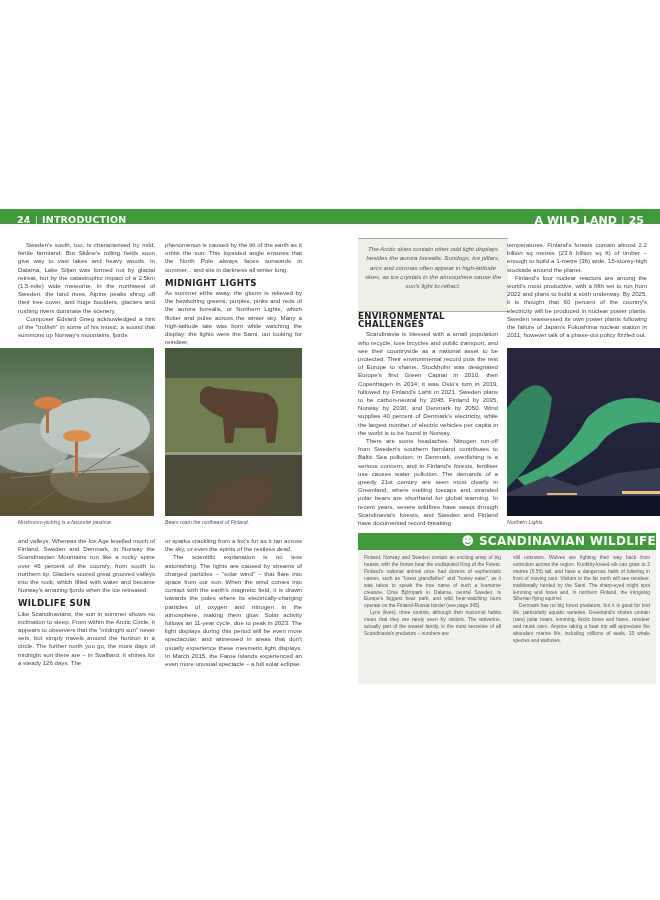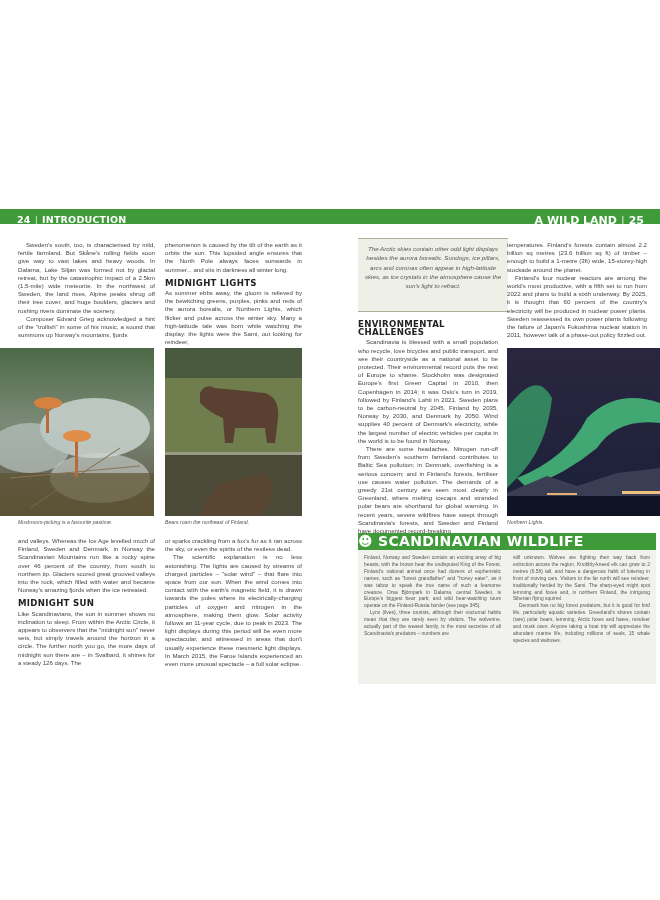--- a/index.html
+++ b/index.html
@@ -9,21 +9,21 @@
   .header .right { position:absolute; right:16px; top:5px; color:#fff; font-size:11px; font-weight:bold; font-family:"DejaVu Sans", sans-serif; }
   .sep { opacity:0.8; margin:0 4px; font-weight:normal; }
   .col { position:absolute; font-size:6.1px; line-height:8.2px; text-align:justify; color:#444; }
   .col p { margin:0; text-indent:8px; }
   .col p.noindent { text-indent:0; }
   h3 { margin:5px 0 2px 0; font-size:8.6px; font-family:"DejaVu Sans", sans-serif; font-weight:bold; color:#222; letter-spacing:0.3px; }
   .photo { position:absolute; overflow:hidden; }
   .caption { position:absolute; font-size:5.2px; font-style:italic; color:#555; }
   .quote { position:absolute; left:358px; top:238px; width:138px; height:62px; background:#eef0e8; border-top:1.5px solid #a6b598; border-bottom:1.5px solid #a6b598; padding:5px 6px; font-size:6.2px; line-height:9.3px; font-style:italic; color:#555; text-align:center; }
   .box { position:absolute; left:358px; top:533px; width:298px; height:151px; background:#f1f2ed; }
-  .box-title { height:17px; background:#3f9a3a; color:#fff; text-align:left; font-family:"DejaVu Sans", sans-serif; font-weight:bold; font-size:14px; line-height:17px; letter-spacing:0.3px; }
+  .box-title { height:17px; background:#3f9a3a; color:#fff; text-align:right; font-family:"DejaVu Sans", sans-serif; font-weight:bold; font-size:12px; line-height:17px; letter-spacing:0.3px; }
   .box .bcol { position:absolute; top:22px; width:137px; font-size:4.9px; line-height:6.9px; text-align:justify; color:#555; }
   .box .bcol p { margin:0; text-indent:6px; }
   .box .bcol p.noindent { text-indent:0; }
 </style>
 </head>
 <body>
 
 <div class="header">
   <div class="left">
     <span>24</span><span class="sep">|</span><span>INTRODUCTION</span>
@@ -75,33 +75,33 @@
     <rect y="106" width="137" height="62" fill="#4b4a38"></rect>
     <rect y="104" width="137" height="3" fill="#9a9a88"></rect>
     <path d="M35 45 Q40 35 50 40 L100 45 Q115 50 113 70 L110 95 L102 95 L100 80 L70 80 L68 95 L60 95 L58 70 Q45 65 35 55 Z" fill="#5a4030"></path>
     <path d="M35 168 Q40 150 55 135 L100 125 Q112 135 105 155 L95 168 Z" fill="#5a4532" opacity="0.85"></path>
   </svg>
 </div>
 <div class="caption" style="left:165px; top:519px;">Bears roam the northeast of Finland.</div>
 
 <div class="col" style="left:18px; top:537px; width:137px;">
   <p class="noindent">and valleys. Whereas the Ice Age levelled much of Finland, Sweden and Denmark, in Norway the Scandinavian Mountains run like a rocky spine over 46 percent of the country, from south to northern tip. Glaciers scored great grooved valleys into the rock, which filled with water and became Norway's amazing fjords when the ice retreated.</p>
-  <h3>MIDNIGHT SUN</h3>
+  <h3>WILDLIFE SUN</h3>
   <p class="noindent">Like Scandinavians, the sun in summer shows no inclination to sleep. From within the Arctic Circle, it appears to observers that the "midnight sun" never sets, but simply travels around the horizon in a circle. The further north you go, the more days of midnight sun there are – in Svalbard, it shines for a steady 126 days. The</p>
 </div>
 
 <div class="col" style="left:165px; top:537px; width:137px;">
   <p class="noindent">or sparks crackling from a fox's fur as it ran across the sky, or even the spirits of the restless dead.</p>
   <p>The scientific explanation is no less astonishing. The lights are caused by streams of charged particles – "solar wind" – that flare into space from our sun. When the wind comes into contact with the earth's magnetic field, it is drawn towards the poles where its electrically-charging particles of oxygen and nitrogen in the atmosphere, making them glow. Solar activity follows an 11-year cycle, due to peak in 2023. The light displays during this period will be even more spectacular, and witnessed in areas that don't usually experience these mesmeric light displays. In March 2015, the Faroe Islands experienced an even more unusual spectacle – a full solar eclipse.</p>
 </div>
 
 <div class="quote">The Arctic skies contain other odd light displays besides the aurora borealis. Sundogs, ice pillars, arcs and coronas often appear in high-latitude skies, as ice crystals in the atmosphere cause the sun's light to refract.</div>
 
 <div class="col" style="left:358px; top:312px; width:140px;">
-  <h3 style="margin-top:8px">ENVIRONMENTAL CHALLENGES</h3>
+  <h3 style="margin-top:0">ENVIRONMENTAL CHALLENGES</h3>
   <p>Scandinavia is blessed with a small population who recycle, love bicycles and public transport, and see their countryside as a national asset to be protected. Their environmental record puts the rest of Europe to shame. Stockholm was designated Europe's first Green Capital in 2010, then Copenhagen in 2014; it was Oslo's turn in 2019, followed by Finland's Lahti in 2021. Sweden plans to be carbon-neutral by 2045, Finland by 2035, Norway by 2030, and Denmark by 2050. Wind supplies 40 percent of Denmark's electricity, while the largest number of electric vehicles per capita in the world is to be found in Norway.</p>
   <p>There are some headaches. Nitrogen run-off from Sweden's southern farmland contributes to Baltic Sea pollution; in Denmark, overfishing is a serious concern; and in Finland's forests, fertiliser use causes water pollution. The demands of a greedy 21st century are seen most clearly in Greenland, where melting icecaps and stranded polar bears are shorthand for global warming. In recent years, severe wildfires have swept through Scandinavia's forests, and Sweden and Finland have documented record-breaking</p>
 </div>
 
 <div class="col" style="left:507px; top:241px; width:140px;">
   <p class="noindent">temperatures. Finland's forests contain almost 2.2 billion sq metres (23.6 billion sq ft) of timber – enough to build a 1-metre (3ft) wide, 15-storey-high stockade around the planet.</p>
   <p>Finland's four nuclear reactors are among the world's most productive, with a fifth set to run from 2022 and plans to build a sixth underway. By 2025, it is thought that 60 percent of the country's electricity will be produced in nuclear power plants. Sweden reassessed its own power plants following the failure of Japan's Fukushima nuclear station in 2011, however talk of a phase-out policy fizzled out.</p>
 </div>
 
 <div class="photo" style="left:507px; top:348px; width:153px; height:168px;">

